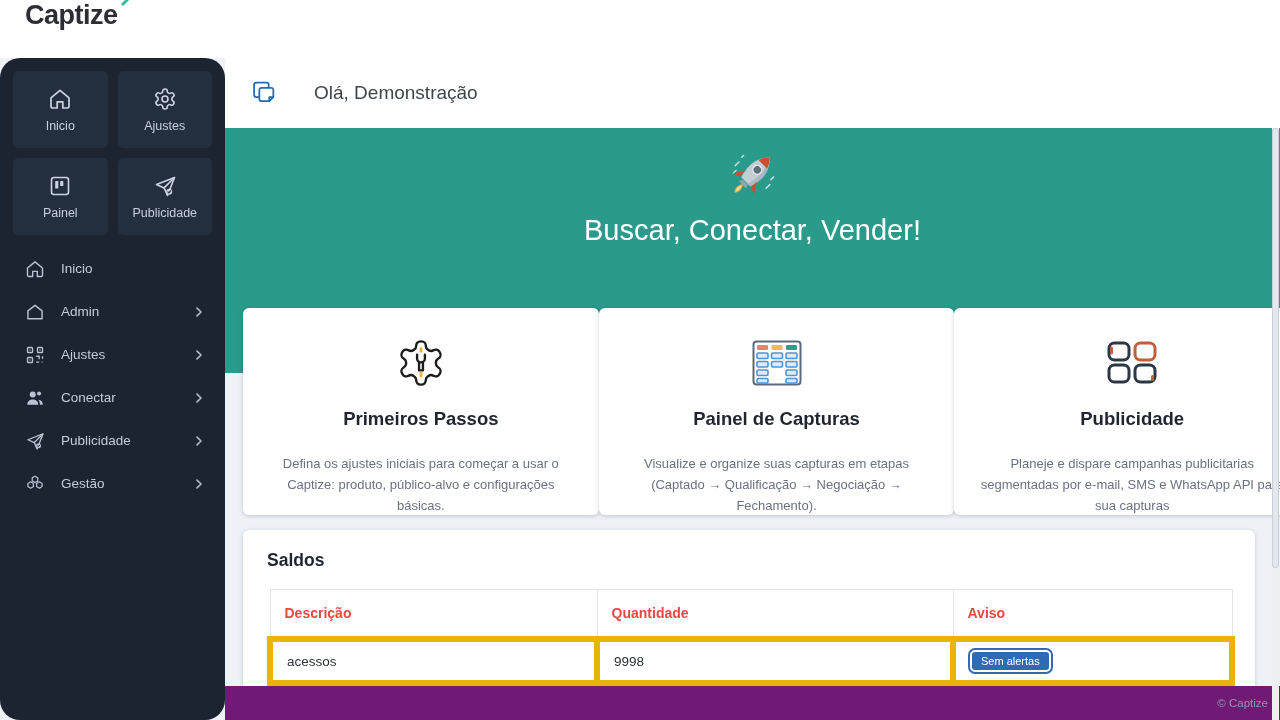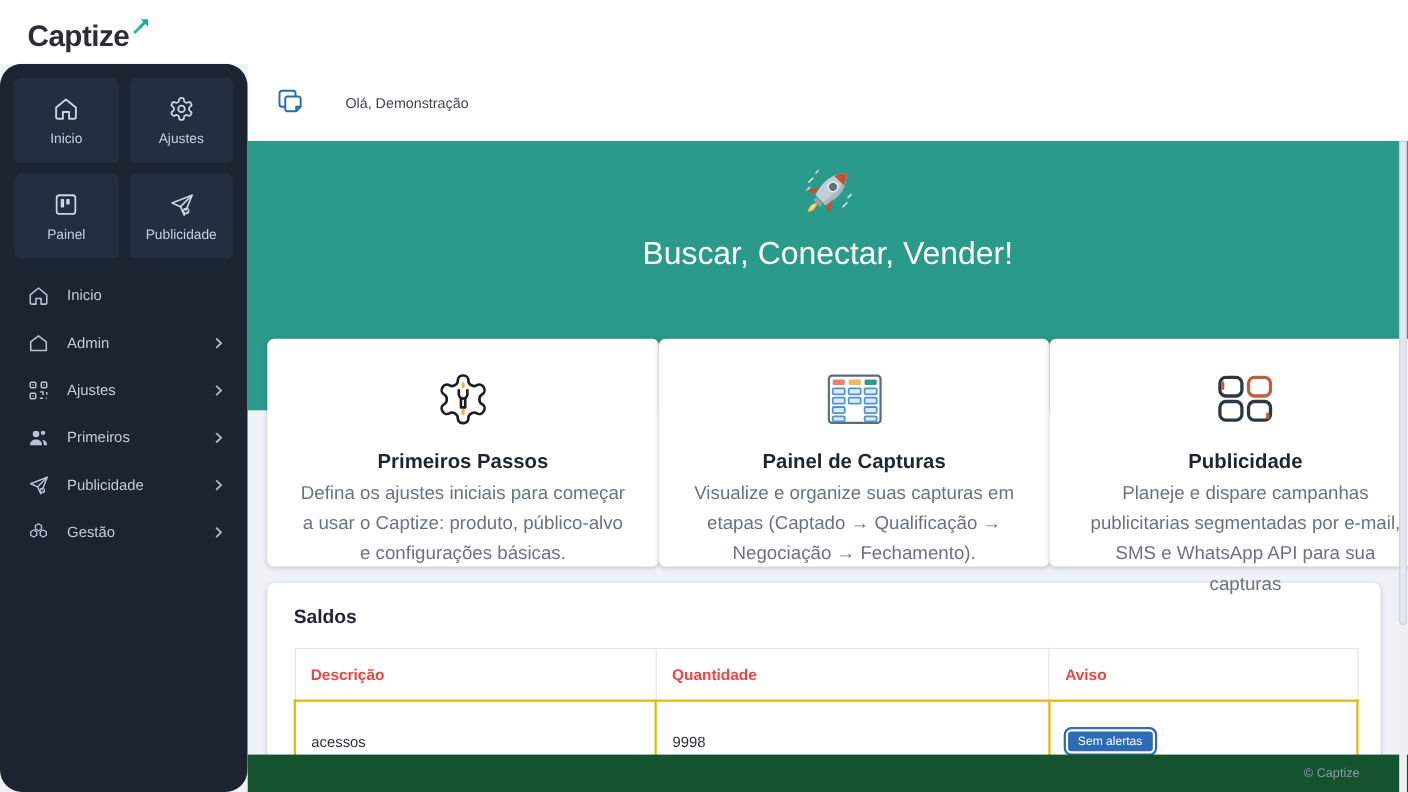--- a/index.html
+++ b/index.html
@@ -1,66 +1,66 @@
 <!DOCTYPE html>
 <html style="--teal: #2a9a8b; --sidebar-bg: #1b2430; --tile-bg: #232e3e; --badge-blue: #2e6ab5;"><head>
 <meta charset="utf-8">
 <style>
   * { margin:0; padding:0; box-sizing:border-box; }
   html,body { width:1280px; height:720px; overflow:hidden; }
   body { font-family:"Liberation Sans", sans-serif; background:#eef1f6; position:relative; }
 
   
   .app-header { position:absolute; left:0; top:0; width:1280px; height:58px; background:#fff; z-index:4; }
-  .logo { position:absolute; left:25px; top:0; height:42px; display:flex; align-items:center; cursor:pointer;margin-top:12px; }
+  .logo { position:absolute; left:25px; top:0; height:42px; display:flex; align-items:flex-start; cursor:pointer; }
   .logo-text { font-size:27px; font-weight:600; color:#2d2d35; letter-spacing:-0.5px; }
   .logo-arrow { position:relative; top:-9px; left:1px; }
 
   
   .sidebar { position:absolute; left:0; top:58px; width:225px; height:662px; background:var(--sidebar-bg,#1b2430); z-index:3;border-radius:20px; }
   .tiles { display:grid; grid-template-columns:1fr 1fr; gap:10px; padding:13px 13px 0 13px; }
   .tile { background:var(--tile-bg,#232e3e); border-radius:5px; height:77px; display:flex; flex-direction:column;
           align-items:center; justify-content:center; gap:8px; color:#c7d0dc; font-size:12.5px; cursor:pointer; }
   .tile svg { width:24px; height:24px; color:#ccd5e0; }
   .menu { margin-top:12px; }
   .menu-item { height:43px; display:flex; align-items:center; padding:0 20px 0 25px; color:#c3ccd8;
                font-size:13.5px; cursor:pointer; }
   .menu-item .mi { width:20px; height:20px; margin-right:16px; color:#b9c3d2; flex:none; }
   .menu-item .chev { margin-left:auto; width:12px; height:12px; color:#aeb8c7; }
 
   
   .content { position:absolute; left:225px; top:58px; width:1055px; height:662px; overflow:hidden; background:#eef1f6; }
   .topbar { position:absolute; left:0; top:0; width:100%; height:70px; background:#fff; display:flex; align-items:center; padding-left:25px; z-index:2; }
   .topbar-icon { width:28px; height:28px; cursor:pointer; }
-  .greeting { margin-left:36px; font-size:13px; color:#40464c; }
+  .greeting { margin-left:36px; font-size:19px; color:#40464c; }
 
   .hero { position:absolute; left:0; top:70px; width:100%; height:245px; background:var(--teal,#2a9a8b); text-align:center; }
   .hero-rocket { margin-top:18px; width:60px; height:60px; }
   .hero-title { margin-top:4px; font-size:29px; font-weight:400; color:#ffffff; }
 
   .cards-row { position:absolute; left:18px; top:250px; width:1067px; display:flex; z-index:2;border-radius:10px; }
   .card { flex:1; height:207px; background:#fff; border-radius:6px; box-shadow:0 1px 4px rgba(20,30,50,.20);
           text-align:center; padding:24px 26px 0 26px; cursor:pointer; }
   .card-icon { height:62px; display:flex; align-items:center; justify-content:center; }
   .card-title { margin-top:14px; font-size:18.5px; font-weight:700; color:#1f2530; }
-  .card-desc { margin-top:5px; font-size:17px; color:#6a7280; line-height:1.6; }
+  .card-desc { margin-top:24px; font-size:13px; color:#6a7280; line-height:1.6; }
 
   .saldos { position:absolute; left:18px; top:472px; width:1012px; height:420px; background:#fff;
             border-radius:6px 6px 0 0; box-shadow:0 1px 4px rgba(20,30,50,.18); padding:20px 20px 0 24px; z-index:1; }
   .saldos-title { font-size:17.5px; font-weight:700; color:#1f2530; }
   table.saldos-table { width:100%; border-collapse:collapse; margin-top:18px; font-size:13.5px; }
   .saldos-table th { text-align:left; font-weight:700; color:#ef4444; font-size:14px; padding:15px 14px; border:1px solid #e2e6ea; background:#fff; }
-  .saldos-table td { padding:25px 14px; border:2px solid #eab308; color:#2c3136; }
+  .saldos-table td { padding:8px 14px; border:6px solid #eab308; color:#2c3136; }
   .saldos-table tr.striped { background:#eef2f9; }
   .col-desc { width:34%; } .col-qty { width:37%; } .col-aviso { width:29%; }
   .badge { display:inline-block; background:var(--badge-blue,#2e6ab5); color:#fff; font-size:11px; padding:3px 9px;
            border-radius:5px; border:2px solid #fff; box-shadow:0 0 0 2px var(--badge-blue,#2e6ab5); cursor:pointer; }
 
-  .footer { position:absolute; left:0; bottom:0; width:100%; height:34px; background:#14532d; display:flex;
-            align-items:center; justify-content:flex-end; padding-right:44px; font-size:11.5px; color:#8d99ab; z-index:6; }
+  .footer { position:absolute; left:0; bottom:0; width:100%; height:34px; background:#701a75; display:flex;
+            align-items:center; justify-content:flex-end; padding-right:12px; font-size:11.5px; color:#8d99ab; z-index:6; }
 
   .scrollbar { position:absolute; right:1px; top:70px; bottom:0; width:7px; background:#eef0f4; z-index:7; }
   .scroll-thumb { position:absolute; top:0; left:0; width:7px; height:440px; background:#e4e8ee; border:1px solid #c9d0da; border-radius:3px; }
 </style>
 </head>
 <body>
 
 <div class="app-header">
   <div class="logo">
     <span class="logo-text">Captize</span>
@@ -136,21 +136,21 @@
           <path d="m4 2.2 4 3.8-4 3.8"></path>
         </svg>
     </div>
     <div class="menu-item">
       <svg class="mi" viewBox="0 0 24 24" fill="currentColor">
           <circle cx="9.3" cy="7.8" r="3.6"></circle>
           <path d="M2.8 19.6c0-3.5 2.9-5.7 6.5-5.7s6.5 2.2 6.5 5.7v.4H2.8z"></path>
           <circle cx="16.9" cy="6.6" r="2.4"></circle>
           <path d="M16.2 14.1c2.9.3 5.1 2.3 5.1 5.4v.5h-3.4c-.1-2.4-.7-4.3-1.7-5.9z"></path>
         </svg>
-      <span>Primeiros</span>
+      <span>Conectar</span>
       <svg class="chev" viewBox="0 0 12 12" fill="none" stroke="currentColor" stroke-width="1.7" stroke-linecap="round" stroke-linejoin="round">
           <path d="m4 2.2 4 3.8-4 3.8"></path>
         </svg>
     </div>
     <div class="menu-item">
       <svg class="mi" viewBox="0 0 24 24" fill="none" stroke="currentColor" stroke-width="1.6" stroke-linecap="round" stroke-linejoin="round">
           <path d="m21.5 3.5-7 18-3.4-7.6-7.6-3.4z"></path>
           <path d="M21.5 3.5 11.1 13.9"></path>
           <circle cx="16.2" cy="17.8" r="3" fill="currentColor" stroke="none"></circle>
           <path d="m14.9 17.8 1 1 1.6-1.8" stroke="#1b2430" stroke-width="1.2"></path>

